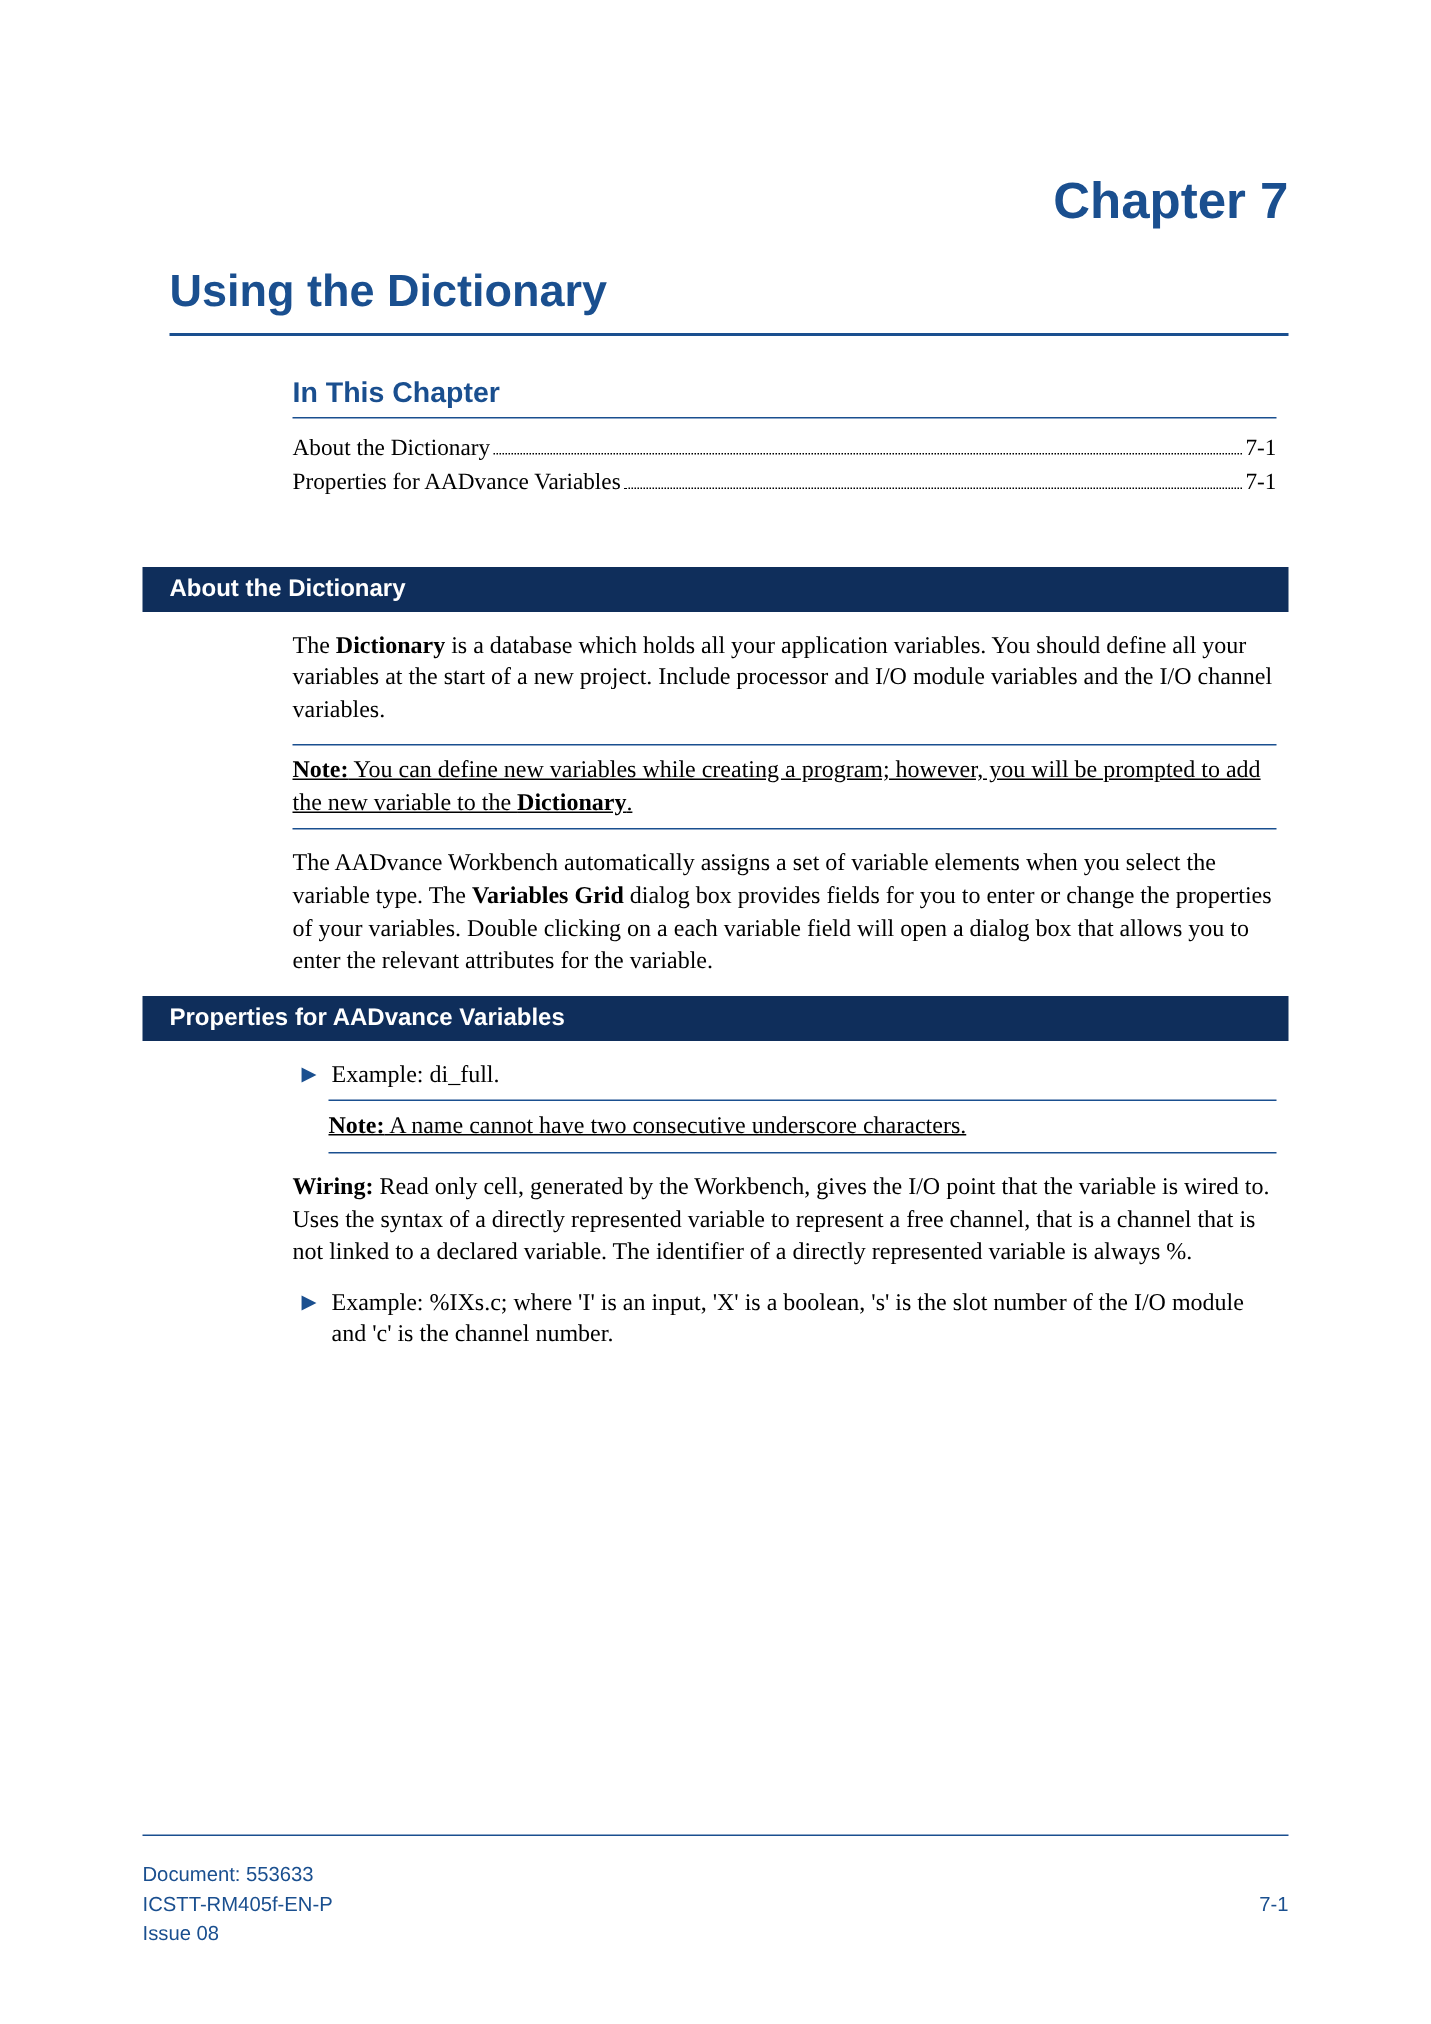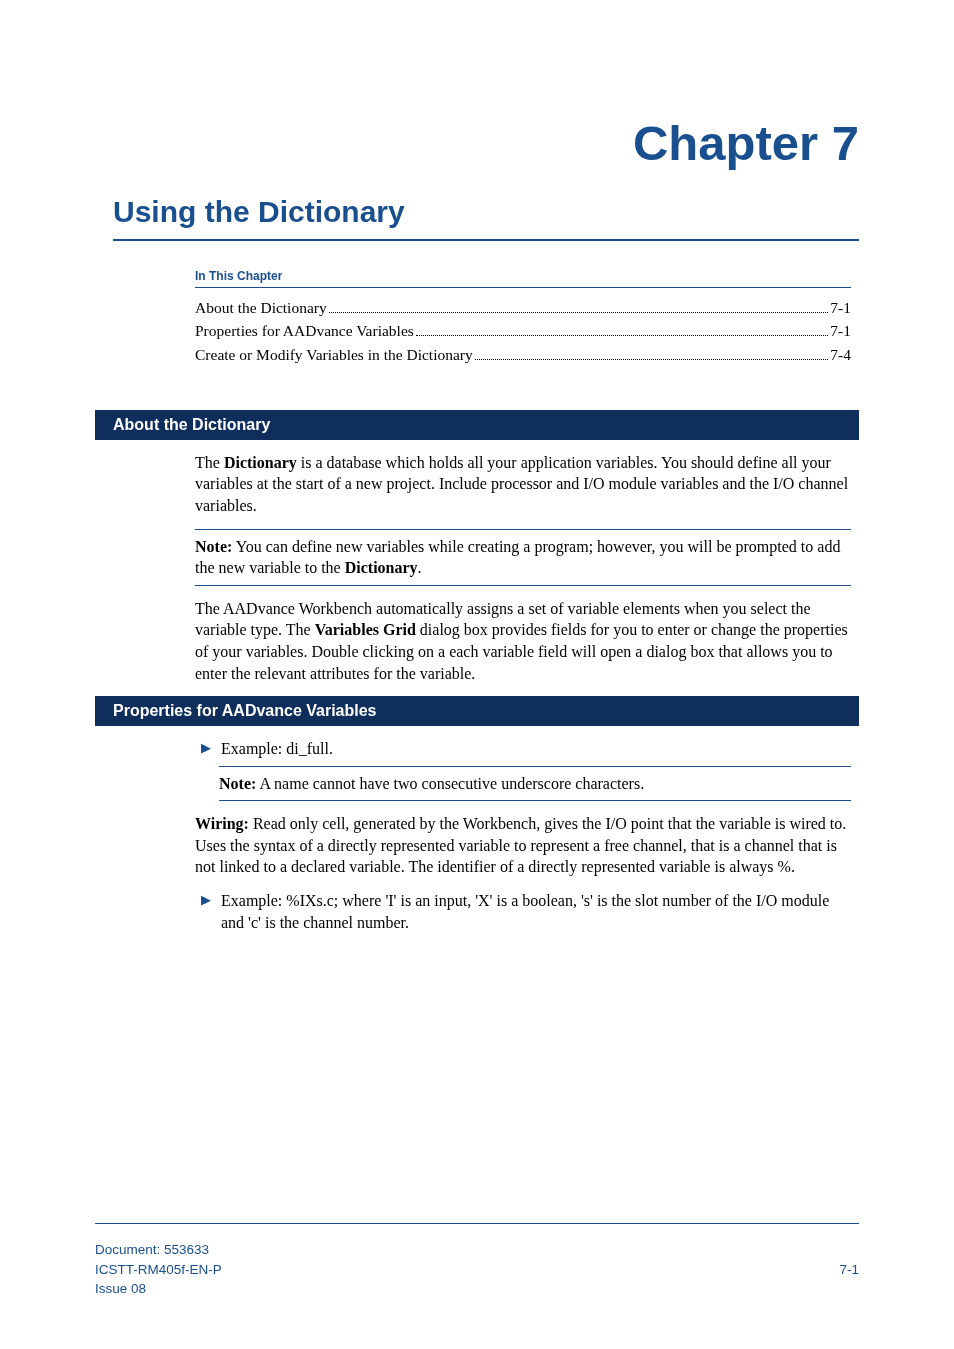--- a/index.html
+++ b/index.html
@@ -10,21 +10,21 @@
     font-family: Georgia, 'Times New Roman', serif;
     position: relative;
     color: #000;
   }
   .page {
     padding: 115px 95px 60px 95px;
   }
   .chapter-num {
     text-align: right;
     font-family: Arial, Helvetica, sans-serif;
-    font-size: 49px;
+    font-size: 34px;
     font-weight: 700;
     color: #1a4f8f;
     margin-bottom: 24px;
   }
   .chapter-title {
     font-family: Arial, Helvetica, sans-serif;
     font-size: 30px;
     font-weight: 700;
     color: #1a4f8f;
     margin-left: 18px;
@@ -37,21 +37,21 @@
     margin-left: 100px;
     margin-right: 8px;
   }
   .intro {
     font-size: 16px;
     line-height: 1.35;
     margin-bottom: 22px;
   }
   .subhead {
     font-family: Arial, Helvetica, sans-serif;
-    font-size: 12px;
+    font-size: 19px;
     font-weight: 700;
     color: #1a4f8f;
     border-bottom: 1px solid #1a4f8f;
     padding-bottom: 4px;
     margin-bottom: 8px;
   }
   .toc-row {
     display: flex;
     align-items: baseline;
     font-size: 15.5px;
@@ -80,20 +80,21 @@
   .body-p {
     font-size: 16px;
     line-height: 1.35;
     margin-bottom: 12px;
   }
   .note-box {
     border-top: 1px solid #1a4f8f;
     border-bottom: 1px solid #1a4f8f;
     padding: 6px 0;
     margin-bottom: 12px;
+    text-decoration: underline;
   }
   .note-box.narrow {
     margin-left: 24px;
   }
   .bullet {
     display: flex;
     font-size: 16px;
     line-height: 1.35;
     margin-bottom: 6px;
   }
@@ -141,25 +142,20 @@
       <div class="toc-row">
         <span class="toc-label">About the Dictionary</span>
         <span class="toc-dots"></span>
         <span class="toc-page">7-1</span>
       </div>
       <div class="toc-row">
         <span class="toc-label">Properties for AADvance Variables</span>
         <span class="toc-dots"></span>
         <span class="toc-page">7-1</span>
       </div>
-      <div class="toc-row">
-        <span class="toc-label">Create or Modify Variables in the Dictionary</span>
-        <span class="toc-dots"></span>
-        <span class="toc-page">7-4</span>
-      </div>
     </div>
   </div>
 
   <div class="section-bar">About the Dictionary</div>
 
   <div class="indented">
     <p class="body-p">
       <span>The </span><b>Dictionary</b><span> is a database which holds all your application variables. You should define all your variables at the start of a new project. Include processor and I/O module variables and the I/O channel variables.</span>
     </p>
 

